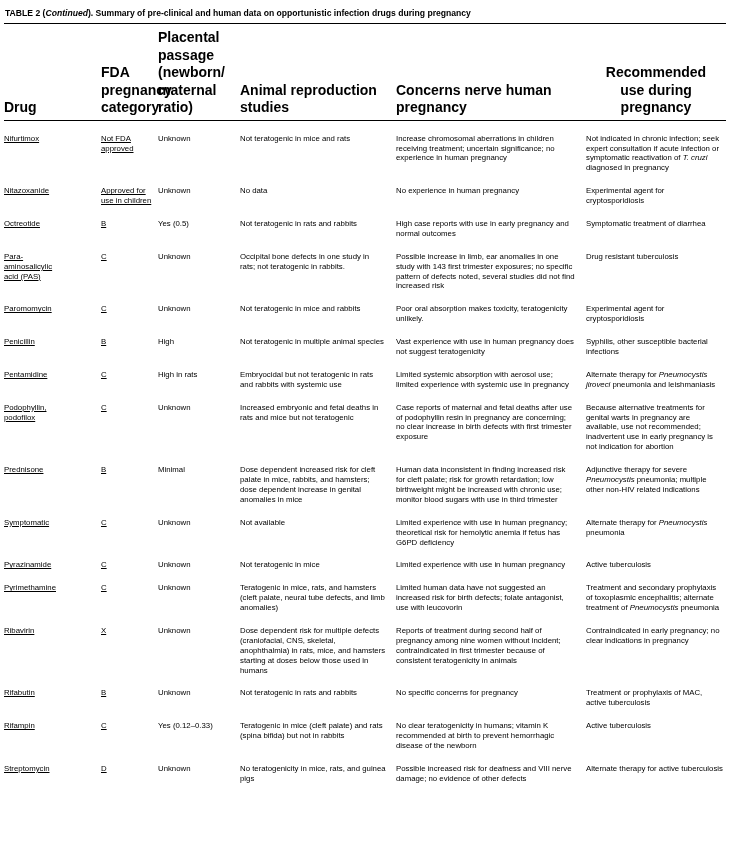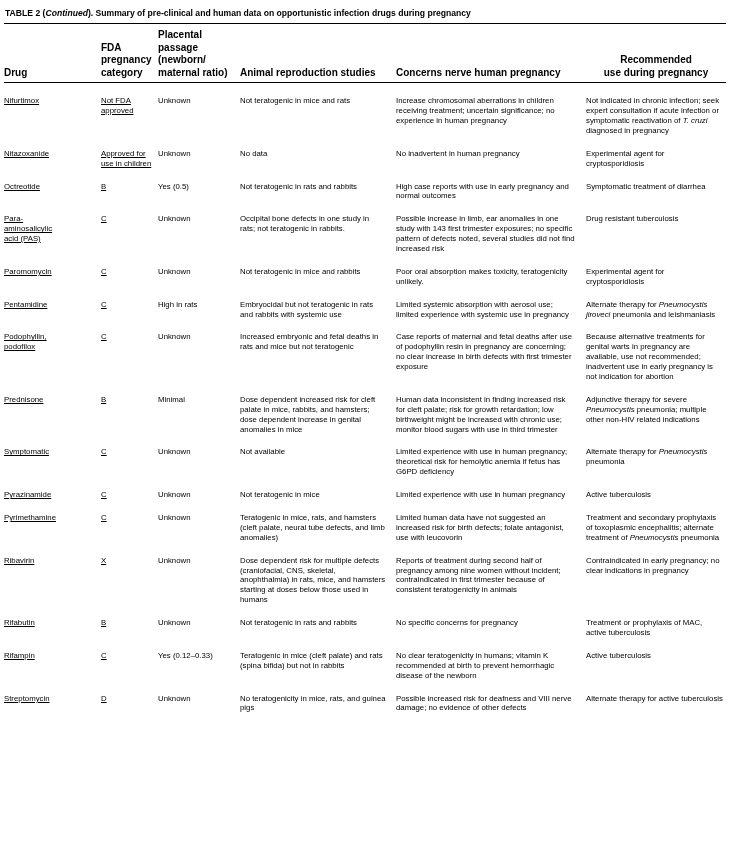--- a/index.html
+++ b/index.html
@@ -18,21 +18,21 @@
     line-height: 1.3;
     padding: 2px 0 4px 1px;
     border-bottom: 1px solid #000;
   }
   table {
     border-collapse: collapse;
     table-layout: fixed;
     width: 100%;
   }
   th {
-    font-size: 10px;
+    font-size: 14px;
     font-weight: bold;
     text-align: left;
     vertical-align: bottom;
     padding: 5px 8px 3px 0;
     border-bottom: 1px solid #000;
     line-height: 1.25;
     margin-top: 36px;
   }
   th.col-recommended { text-align: center; padding-right: 0; }
   td {
@@ -77,21 +77,21 @@
           <td class="col-placental">Unknown</td>
           <td class="col-animal">Not teratogenic in mice and rats</td>
           <td class="col-concerns">Increase chromosomal aberrations in children receiving treatment; uncertain significance; no experience in human pregnancy</td>
           <td class="col-recommended">Not indicated in chronic infection; seek expert consultation if acute infection or symptomatic reactivation of <i>T. cruzi</i> diagnosed in pregnancy</td>
         </tr>
         <tr>
           <td class="col-drug">Nitazoxanide</td>
           <td class="col-fda">Approved for use in children</td>
           <td class="col-placental">Unknown</td>
           <td class="col-animal">No data</td>
-          <td class="col-concerns">No inadvertent in human pregnancy</td>
+          <td class="col-concerns">No experience in human pregnancy</td>
           <td class="col-recommended">Experimental agent for cryptosporidiosis</td>
         </tr>
         <tr>
           <td class="col-drug">Octreotide</td>
           <td class="col-fda">B</td>
           <td class="col-placental">Yes (0.5)</td>
           <td class="col-animal">Not teratogenic in rats and rabbits</td>
           <td class="col-concerns">High case reports with use in early pregnancy and normal outcomes</td>
           <td class="col-recommended">Symptomatic treatment of diarrhea</td>
         </tr>
@@ -103,20 +103,28 @@
           <td class="col-concerns">Possible increase in limb, ear anomalies in one study with 143 first trimester exposures; no specific pattern of defects noted, several studies did not find increased risk</td>
           <td class="col-recommended">Drug resistant tuberculosis</td>
         </tr>
         <tr>
           <td class="col-drug">Paromomycin</td>
           <td class="col-fda">C</td>
           <td class="col-placental">Unknown</td>
           <td class="col-animal">Not teratogenic in mice and rabbits</td>
           <td class="col-concerns">Poor oral absorption makes toxicity, teratogenicity unlikely.</td>
           <td class="col-recommended">Experimental agent for cryptosporidiosis</td>
+        </tr>
+        <tr>
+          <td class="col-drug">Penicillin</td>
+          <td class="col-fda">B</td>
+          <td class="col-placental">High</td>
+          <td class="col-animal">Not teratogenic in multiple animal species</td>
+          <td class="col-concerns">Vast experience with use in human pregnancy does not suggest teratogenicity</td>
+          <td class="col-recommended">Syphilis, other susceptible bacterial infections</td>
         </tr>
         <tr>
           <td class="col-drug">Pentamidine</td>
           <td class="col-fda">C</td>
           <td class="col-placental">High in rats</td>
           <td class="col-animal">Embryocidal but not teratogenic in rats and rabbits with systemic use</td>
           <td class="col-concerns">Limited systemic absorption with aerosol use; limited experience with systemic use in pregnancy</td>
           <td class="col-recommended">Alternate therapy for <i>Pneumocystis jiroveci</i> pneumonia and leishmaniasis</td>
         </tr>
         <tr>

